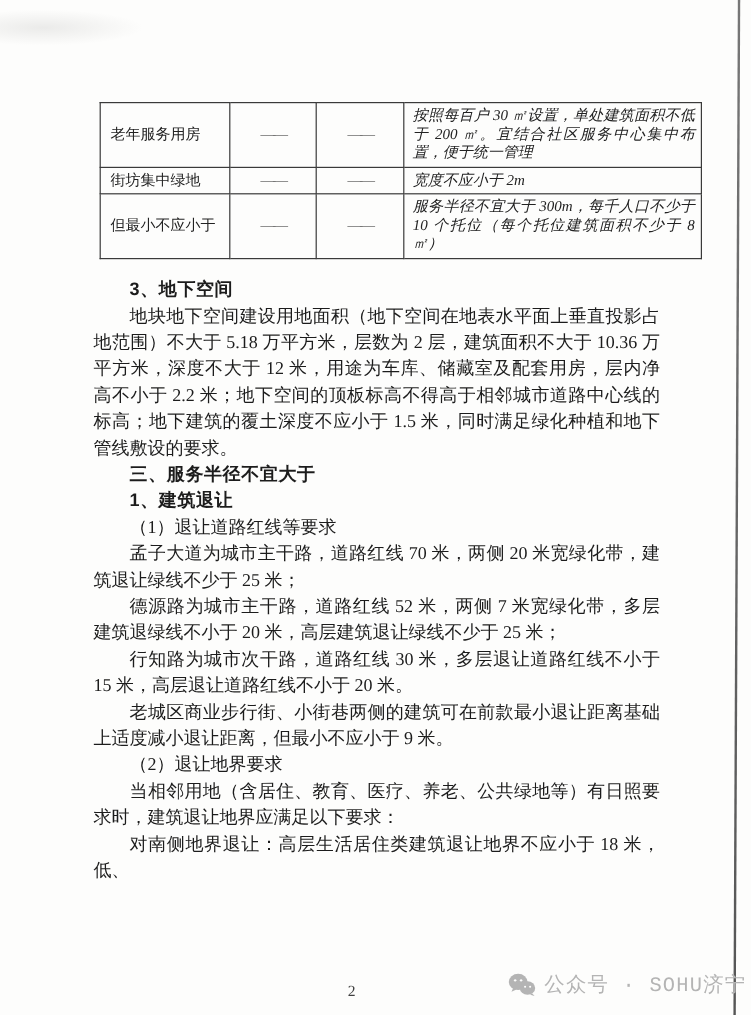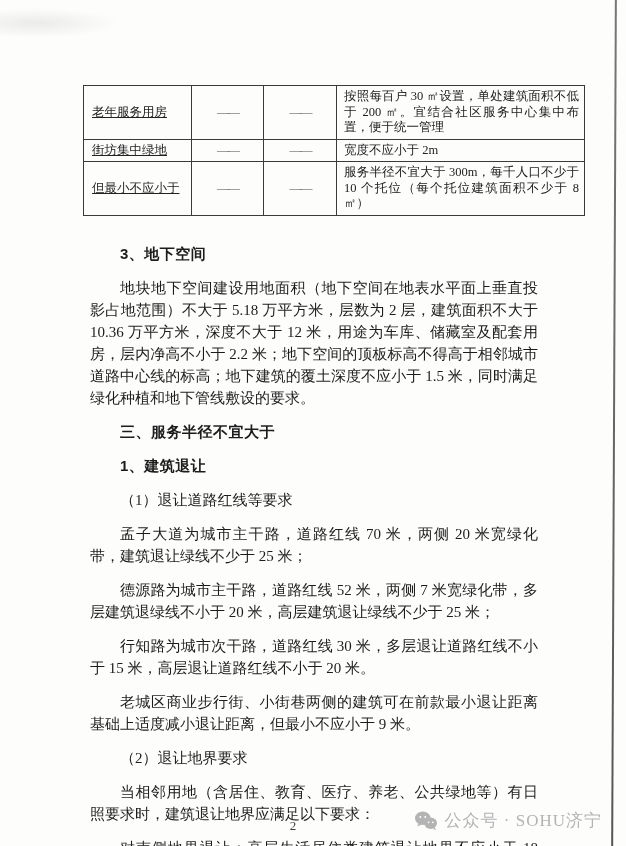--- a/index.html
+++ b/index.html
@@ -43,62 +43,62 @@
     table-layout: fixed;
     font-size: 12.5px;
     line-height: 15.5px;
     color: #222;
   }
   .req-table td {
     border: 1.4px solid #3a3a3a;
     padding: 3px 5px;
     vertical-align: middle;
   }
-  .req-table td.c1 { width: 94px; padding-left: 8px; text-decoration: underline; }
+  .req-table td.c1 { width: 94px; padding-left: 8px; }
   .req-table td.c2 { width: 61px; text-align: center; color: #6e6e6e; letter-spacing: -2px; }
   .req-table td.c3 { width: 62px; text-align: center; color: #6e6e6e; letter-spacing: -2px; }
-  .req-table td.c4 { width: 235px; padding-left: 7px; text-align: justify; }
+  .req-table td.c4 { width: 235px; padding-left: 7px; text-align: justify; font-style: italic; }
   
   .body-text {
     position: absolute;
     left: 78px;
     top: 231px;
     width: 472px;
     font-size: 15px;
     line-height: 22px;
     text-align: justify;
   }
   .body-text p {
-    margin: 12px;
+    margin: 0;
     text-indent: 2em;
   }
   .body-text p.heading {
     font-weight: bold;
     font-family: "Liberation Sans", "DejaVu Sans", sans-serif;
     letter-spacing: 0.5px;
   }
   
   .page-number {
     position: absolute;
     left: 283px;
     top: 818px;
     width: 20px;
     text-align: center;
     font-size: 13px;
     color: #3f3f3f;
   }
   .watermark {
     position: absolute;
-    right: 24px;
+    right: 4px;
     top: 809px;
     display: flex;
     align-items: center;
     gap: 7px;
     color: #b4b4b4;
-    font-family: Liberation Serif, serif;
+    font-family: Liberation Mono, monospace;
     font-size: 17px;
     letter-spacing: 1px;
   }
   .wm-icon { display: inline-flex; width: 24px; height: 22px; }
   .wm-icon svg { width: 100%; height: 100%; }
 </style>
 </head>
 <body>
 
 <div class="page">

